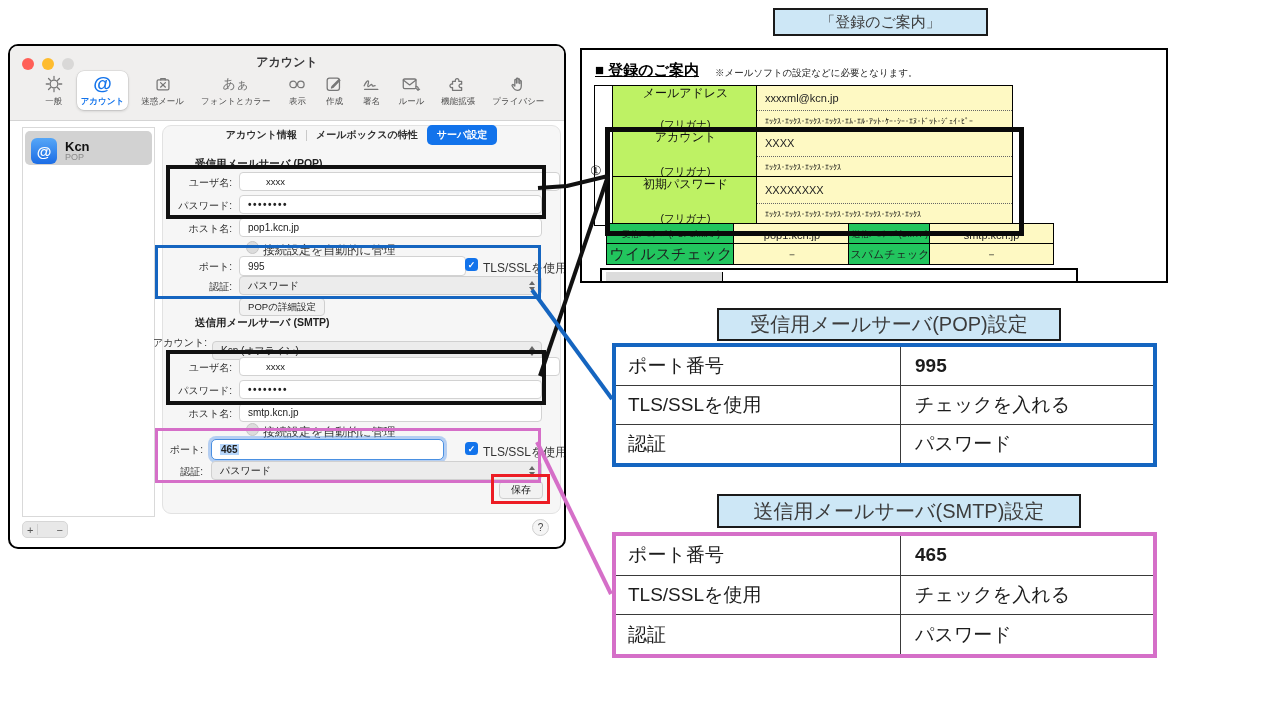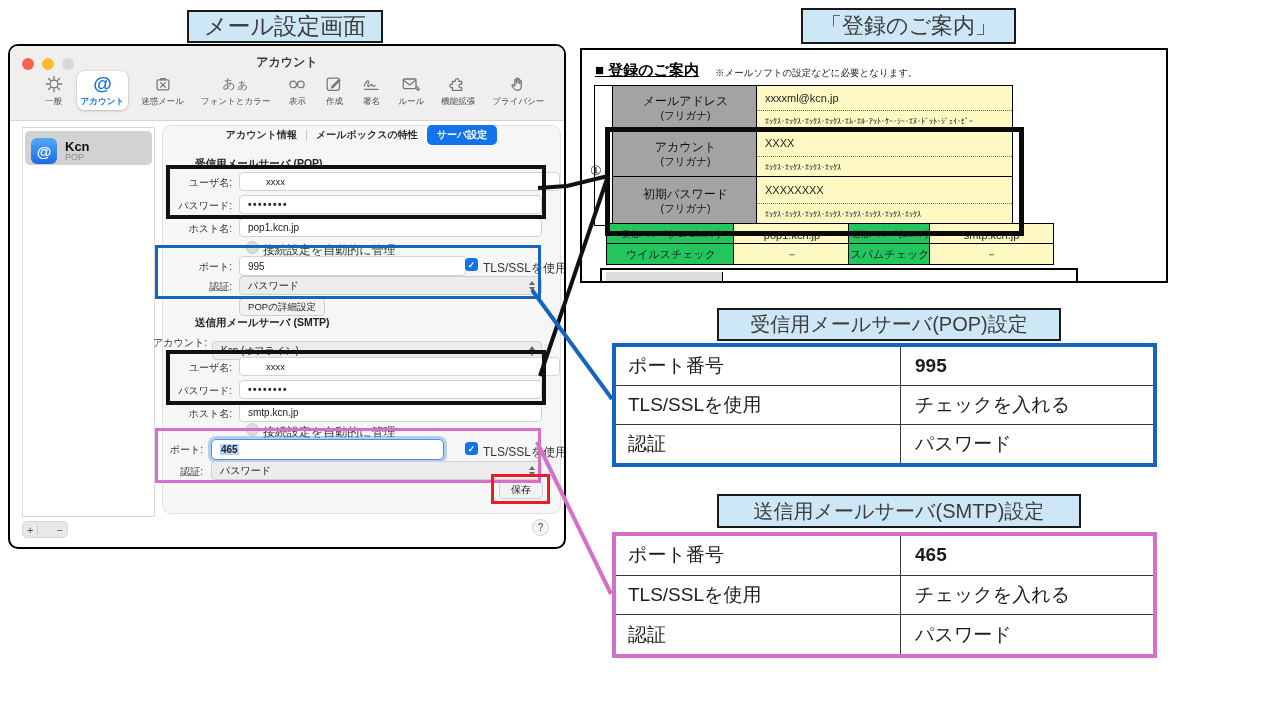--- a/index.html
+++ b/index.html
@@ -70,21 +70,21 @@
   #segdiv{width:0;border-left:1px solid #cfcfcf;height:11px;align-self:center}
   #helpbtn{left:522px;top:473px;width:17px;height:17px;border-radius:50%;background:#f5f5f5;
            border:1px solid #cfcfcf;display:flex;align-items:center;justify-content:center;
            font-size:10px;color:#444}
   
   #doc{left:580px;top:48px;width:588px;height:235px;background:#fff;border:2px solid #000;overflow:hidden}
   #doc-head{position:absolute;left:13px;top:11px;font-size:15px;font-weight:700;color:#000;
             text-decoration:underline;white-space:nowrap}
   #doc-note{position:absolute;left:133px;top:17px;font-size:9.5px;color:#222;white-space:nowrap}
   .dcell{position:absolute;border:1px solid #000;background:#fef9c3}
-  .dlabel{background:#a3a3a3;display:flex;flex-direction:column;align-items:center;justify-content:center;
+  .dlabel{background:#bef264;display:flex;flex-direction:column;align-items:center;justify-content:space-between;
           font-size:12px;color:#111;line-height:1.25}
   .dlabel .sub{font-size:10.5px}
   .dval{display:flex;flex-direction:column}
   .dval .v{flex:1.2;display:flex;align-items:center;padding-left:8px;font-size:11px;font-weight:500}
   .dval .f{flex:1;border-top:1px dotted #666;display:flex;align-items:center;padding-left:8px;
            font-size:8px;color:#111;white-space:nowrap}
   .srv-l{background:#22c55e;display:flex;align-items:center;justify-content:center;white-space:nowrap}
   .srv-v{display:flex;align-items:center;justify-content:center;font-size:11px;white-space:nowrap}
   #thickbox{position:absolute;left:23px;top:77px;width:409px;height:99px;border:5px solid #0a0a0a;z-index:3}
   #marker1{position:absolute;left:8px;top:113px;font-size:13px;color:#111;z-index:4}
@@ -103,24 +103,21 @@
   .atv.num{font-weight:700}
   
   .hl{position:absolute;z-index:8;pointer-events:none}
   #overlay{position:absolute;left:0;top:0;width:1280px;height:720px;z-index:7;pointer-events:none}
 </style>
 </head>
 <body>
 
 <div id="stage">
 
-  <div class="abs bluebox" style="left:187px;top:10px;width:196px;height:33px;font-size:23px">
-    <span>メール設定画面</span>
-  </div>
-  <div class="abs bluebox" style="left:801px;top:8px;width:215px;height:36px;font-size:22px">
+  <div class="abs bluebox" style="left:773px;top:8px;width:215px;height:28px;font-size:15px">
     <span>「登録のご案内」</span>
   </div>
 
   <div class="abs" id="macwin">
     <div id="titlebar">
       <div class="light" style="left:12px;background:#ff5f57"></div>
       <div class="light" style="left:32px;background:#febc2e"></div>
       <div class="light" style="left:52px;background:#d9d8d7"></div>
       <div id="wintitle">アカウント</div>
 
@@ -349,21 +346,21 @@
       <span class="f">ｴｯｸｽ･ｴｯｸｽ･ｴｯｸｽ･ｴｯｸｽ･ｴｯｸｽ･ｴｯｸｽ･ｴｯｸｽ･ｴｯｸｽ</span>
     </div>
 
     <div id="thickbox"></div>
 
     <div class="dcell srv-l" style="left:24px;top:173px;width:128px;height:21px;font-size:8.5px">受信ﾒｰﾙｻｰﾊﾞ(POP3/IMAP)</div>
     <div class="dcell srv-v" style="left:151px;top:173px;width:116px;height:21px">pop1.kcn.jp</div>
     <div class="dcell srv-l" style="left:266px;top:173px;width:82px;height:21px;font-size:8.5px">送信ﾒｰﾙｻｰﾊﾞ(SMTP)</div>
     <div class="dcell srv-v" style="left:347px;top:173px;width:123px;height:21px">smtp.kcn.jp</div>
 
-    <div class="dcell srv-l" style="left:24px;top:193px;width:128px;height:20px;font-size:11px">ウイルスチェック</div>
+    <div class="dcell srv-l" style="left:24px;top:193px;width:128px;height:20px;font-size:15px">ウイルスチェック</div>
     <div class="dcell srv-v" style="left:151px;top:193px;width:116px;height:20px">－</div>
     <div class="dcell srv-l" style="left:266px;top:193px;width:82px;height:20px;font-size:11px">スパムチェック</div>
     <div class="dcell srv-v" style="left:347px;top:193px;width:123px;height:20px">－</div>
 
     <div id="partialbox">
       <div id="partialcell"></div>
     </div>
   </div>
 
   <div class="abs bluebox" style="left:717px;top:308px;width:344px;height:33px;font-size:20px">

